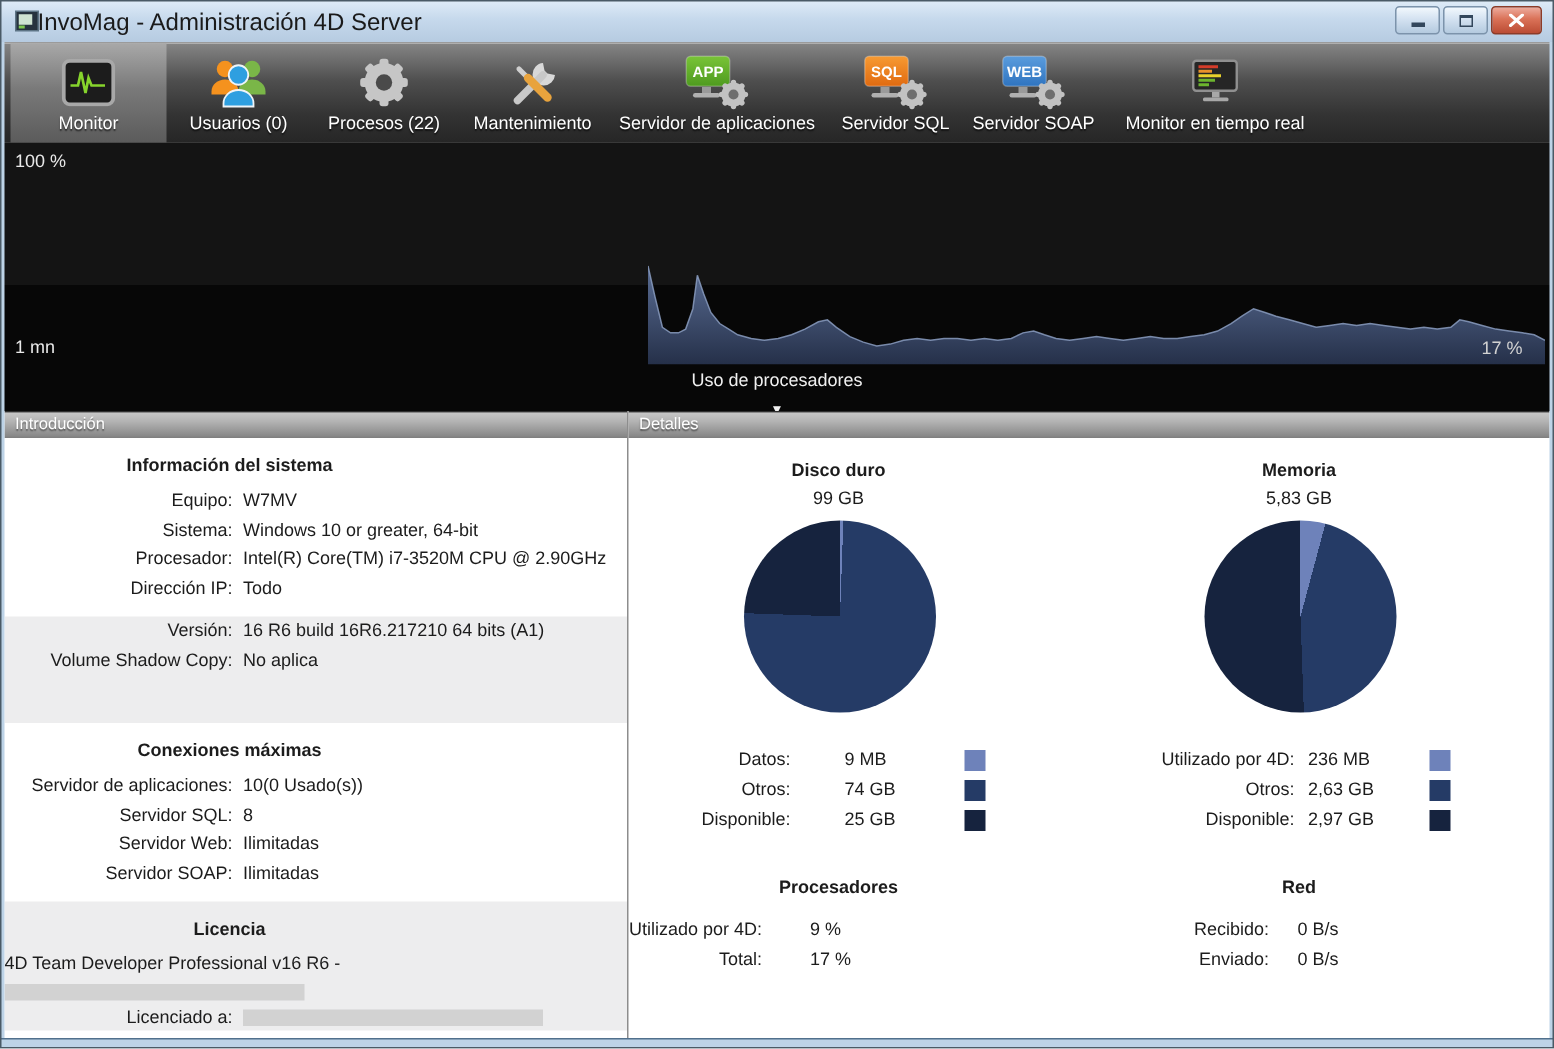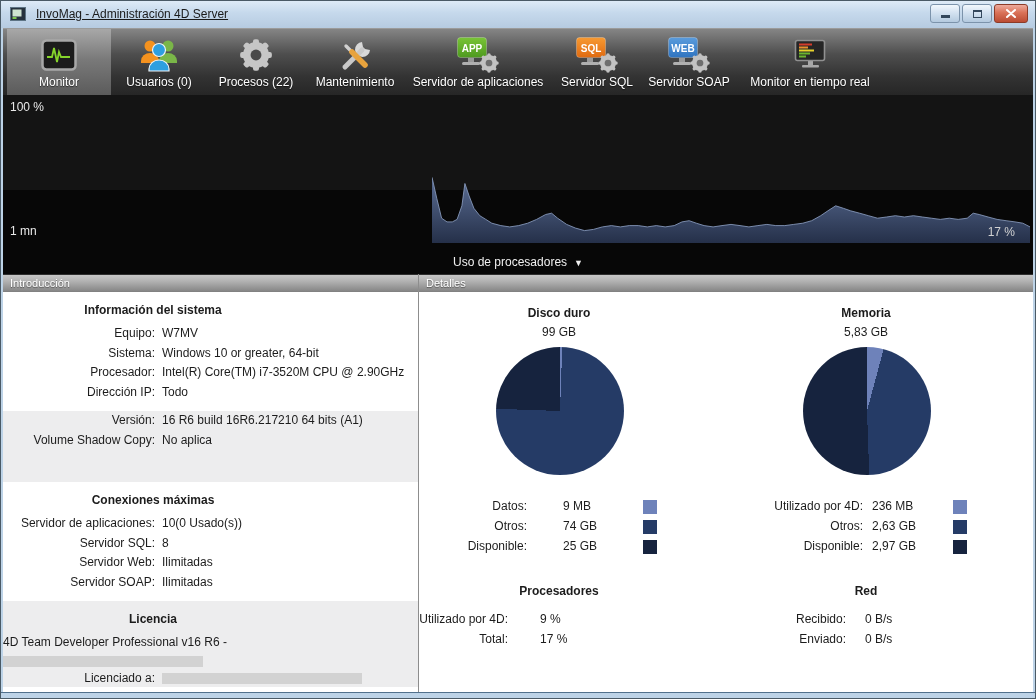--- a/index.html
+++ b/index.html
@@ -7,21 +7,21 @@
        font-family:"Liberation Sans","DejaVu Sans",sans-serif;font-size:12px;color:#1c1c1c;}
   .frame{position:absolute;inset:0;border:1px solid #4a5a66;pointer-events:none;z-index:60;}
   .edge-l{position:absolute;left:0;top:28px;bottom:0;width:3px;background:#bdd3e7;z-index:50;}
   .edge-r{position:absolute;right:0;top:28px;bottom:0;width:3px;background:#bdd3e7;z-index:50;}
   .edge-b{position:absolute;left:0;right:0;bottom:0;height:7px;background:#bdd3e7;border-top:1px solid #51708c;box-sizing:border-box;z-index:50;}
 
   
   .titlebar{position:absolute;left:0;top:0;right:0;height:28px;
     background:linear-gradient(#e0ecf8,#c6d9ec 45%,#b6cbe1);}
   .tb-icon{position:absolute;left:10px;top:6px;width:16px;height:16px;}
-  .tb-title{position:absolute;left:36px;top:7px;font-size:12px;color:#1a1a1a;white-space:nowrap;text-decoration:underline;}
+  .tb-title{position:absolute;left:25px;top:7px;font-size:16px;color:#1a1a1a;white-space:nowrap;}
   .tb-btns{position:absolute;right:8px;top:4px;display:flex;gap:2px;}
   .wbtn{width:30px;height:19px;border:1px solid #7c93ab;border-radius:3px;box-sizing:border-box;
     background:linear-gradient(#f2f8fd,#d4e2f1 45%,#b4cadf);display:flex;align-items:center;justify-content:center;cursor:default;}
   .wbtn.close{width:34px;background:linear-gradient(#edab9d,#da7258 45%,#bb4c34);border-color:#8c3b28;}
   .gl-min{display:block;width:9px;height:3px;background:#33475c;margin-top:6px;}
   .gl-max{display:block;width:9px;height:8px;border:1px solid #33475c;border-top-width:2px;box-sizing:border-box;background:transparent;}
 
   
   .toolbar{position:absolute;top:28px;left:0;right:0;height:67px;box-sizing:border-box;
     background:linear-gradient(#858585,#4e4e4e 38%,#333333 72%,#262626);
@@ -38,21 +38,21 @@
 
   
   .graph{position:absolute;top:95px;left:0;right:0;height:155px;background:#070707;}
   .graph .band{position:absolute;top:0;left:0;right:0;height:95px;background:#141414;}
   #areachart{position:absolute;left:432px;bottom:7px;width:598px;height:148px;}
   .glab{position:absolute;color:#e9e9e9;font-size:12px;z-index:6;}
   #lab100{left:10px;top:5px;}
   #lab1mn{left:10px;top:129px;}
   #lab17{right:21px;top:130px;color:#d2d2d2;}
   .selector{position:absolute;top:250px;left:0;right:0;height:24px;background:#070707;
-    color:#f0f0f0;display:flex;align-items:center;justify-content:center;gap:7px;cursor:default;}
+    color:#f0f0f0;display:flex;align-items:center;justify-content:center;gap:7px;cursor:default;flex-direction:column;}
   .selector .arr{font-size:9px;margin-top:1px;}
 
   
   .phead{position:absolute;top:274px;height:18px;box-sizing:border-box;
     background:linear-gradient(#c7c7c7,#b3b3b3 35%,#8a8a8a 90%,#7e7e7e);
     border-top:1px solid #2e2e2e;color:#ffffff;font-size:11px;line-height:17px;padding-left:7px;
     text-shadow:0 1px 1px rgba(0,0,0,.45);}
   .phead.pl{left:3px;width:415px;}
   .phead.pr{left:419px;right:3px;}
   .divider{position:absolute;left:418px;top:274px;bottom:7px;width:1px;background:#8d8d8d;z-index:8;}

